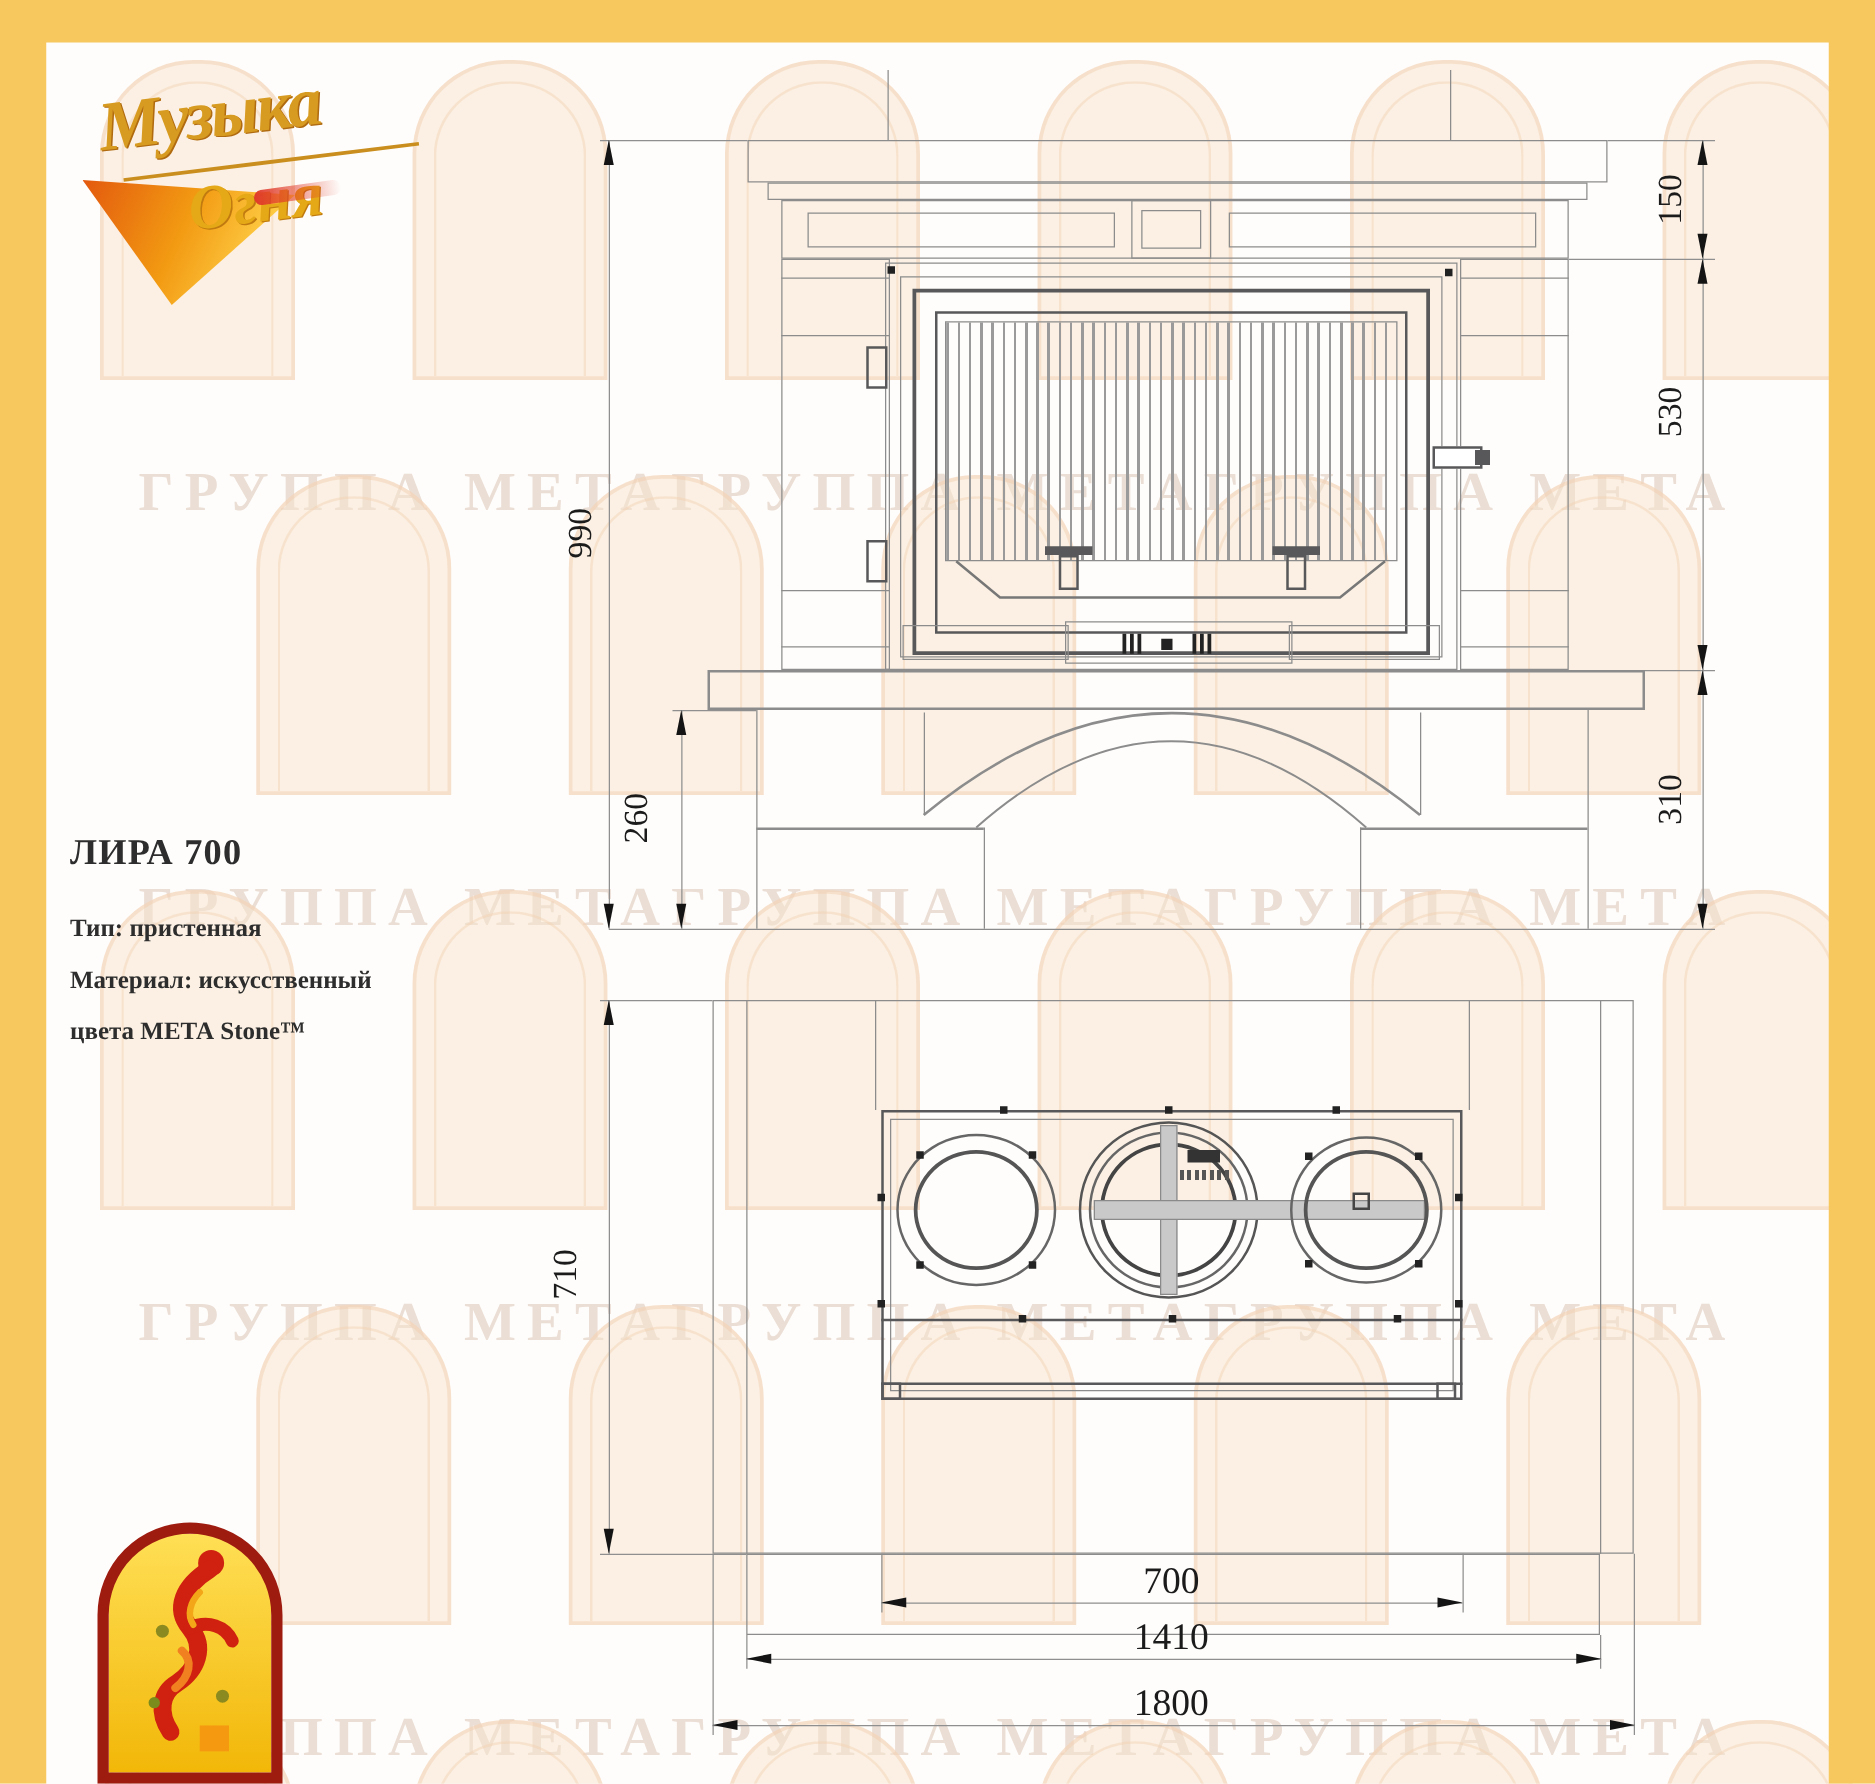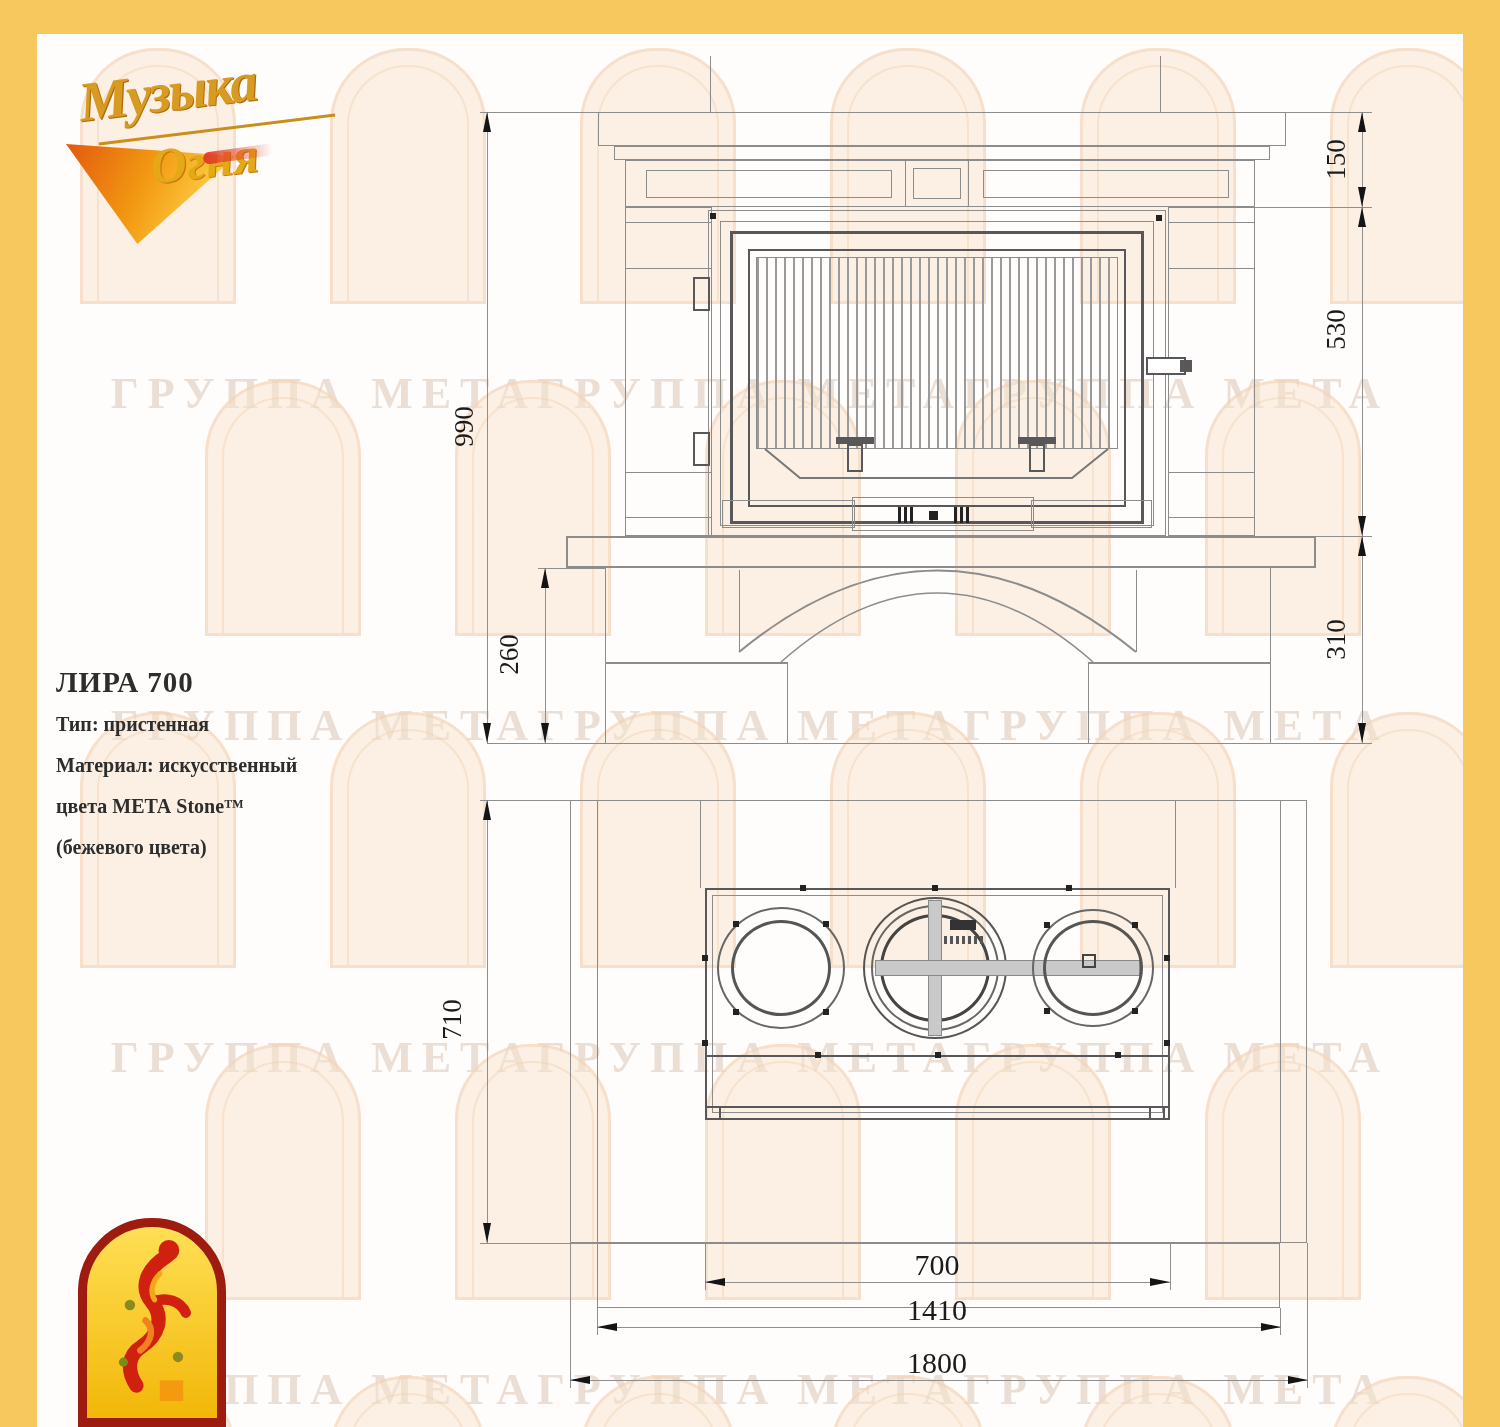--- a/index.html
+++ b/index.html
@@ -36,21 +36,21 @@
   .dimln{position:absolute;background:#8f8f8f;}
   .arr-n{position:absolute;width:0;height:0;border-left:4px solid transparent;border-right:4px solid transparent;border-bottom:20px solid #141414;}
   .arr-s{position:absolute;width:0;height:0;border-left:4px solid transparent;border-right:4px solid transparent;border-top:20px solid #141414;}
   .arr-w{position:absolute;width:0;height:0;border-top:4px solid transparent;border-bottom:4px solid transparent;border-right:20px solid #141414;}
   .arr-e{position:absolute;width:0;height:0;border-top:4px solid transparent;border-bottom:4px solid transparent;border-left:20px solid #141414;}
   .dlv{position:absolute;width:70px;text-align:center;font-size:27px;font-weight:normal;
        color:var(--dim_text_color);transform:rotate(-90deg);transform-origin:center;}
   .dlh{position:absolute;width:160px;text-align:center;font-size:30px;color:var(--dim_text_color);}
   
   #spec{position:absolute;left:56px;top:666px;z-index:3;color:#2d2d2d;}
-  #spec .title{font-size:29px;font-weight:bold;margin-bottom:5px;letter-spacing:1px;}
+  #spec .title{font-size:29px;font-weight:bold;margin-bottom:24px;letter-spacing:1px;}
   #spec .line{font-size:20px;font-weight:bold;line-height:41px;}
   
   #logo-top{position:absolute;left:58px;top:40px;width:300px;height:200px;z-index:3;}
   .logo-tri{position:absolute;left:8px;top:104px;width:170px;height:100px;
             background:linear-gradient(115deg,#e3590e 0%,#f29a12 45%,#ffd24a 82%);
             clip-path:polygon(0 0,100% 12%,42% 100%);}
   .logo-w1{position:absolute;left:20px;top:14px;width:270px;font-style:italic;font-weight:bold;font-size:56px;
            color:var(--logo_gold);transform:rotate(-7deg);text-shadow:1px 1px 0 #b06a10;letter-spacing:-2px;}
   .logo-ul{position:absolute;left:40px;top:88px;width:238px;height:3px;background:#c98e1d;transform:rotate(-7deg);}
   .logo-w2{position:absolute;left:92px;top:86px;width:200px;font-style:italic;font-weight:bold;font-size:50px;
@@ -166,21 +166,20 @@
   <div class="logo-ul"></div>
   <div class="logo-w2">Огня</div>
   <div class="logo-swoosh"></div>
 </div>
 
 <div id="spec">
   <div class="title">ЛИРА 700</div>
   <div class="line">Тип: пристенная</div>
   <div class="line">Материал: искусственный</div>
   <div class="line">цвета МЕТА Stone™</div>
-  <div class="line">(бежевого цвета)</div>
 </div>
 
 <div id="drawing">
 
   <div class="ln" style="left:710px;top:56px;width:1px;height:56px;"></div>
   <div class="ln" style="left:1160px;top:56px;width:1px;height:56px;"></div>
 
   <div class="box" style="left:598px;top:112px;width:688px;height:34px;"></div>
   <div class="box" style="left:614px;top:146px;width:656px;height:14px;"></div>
 

